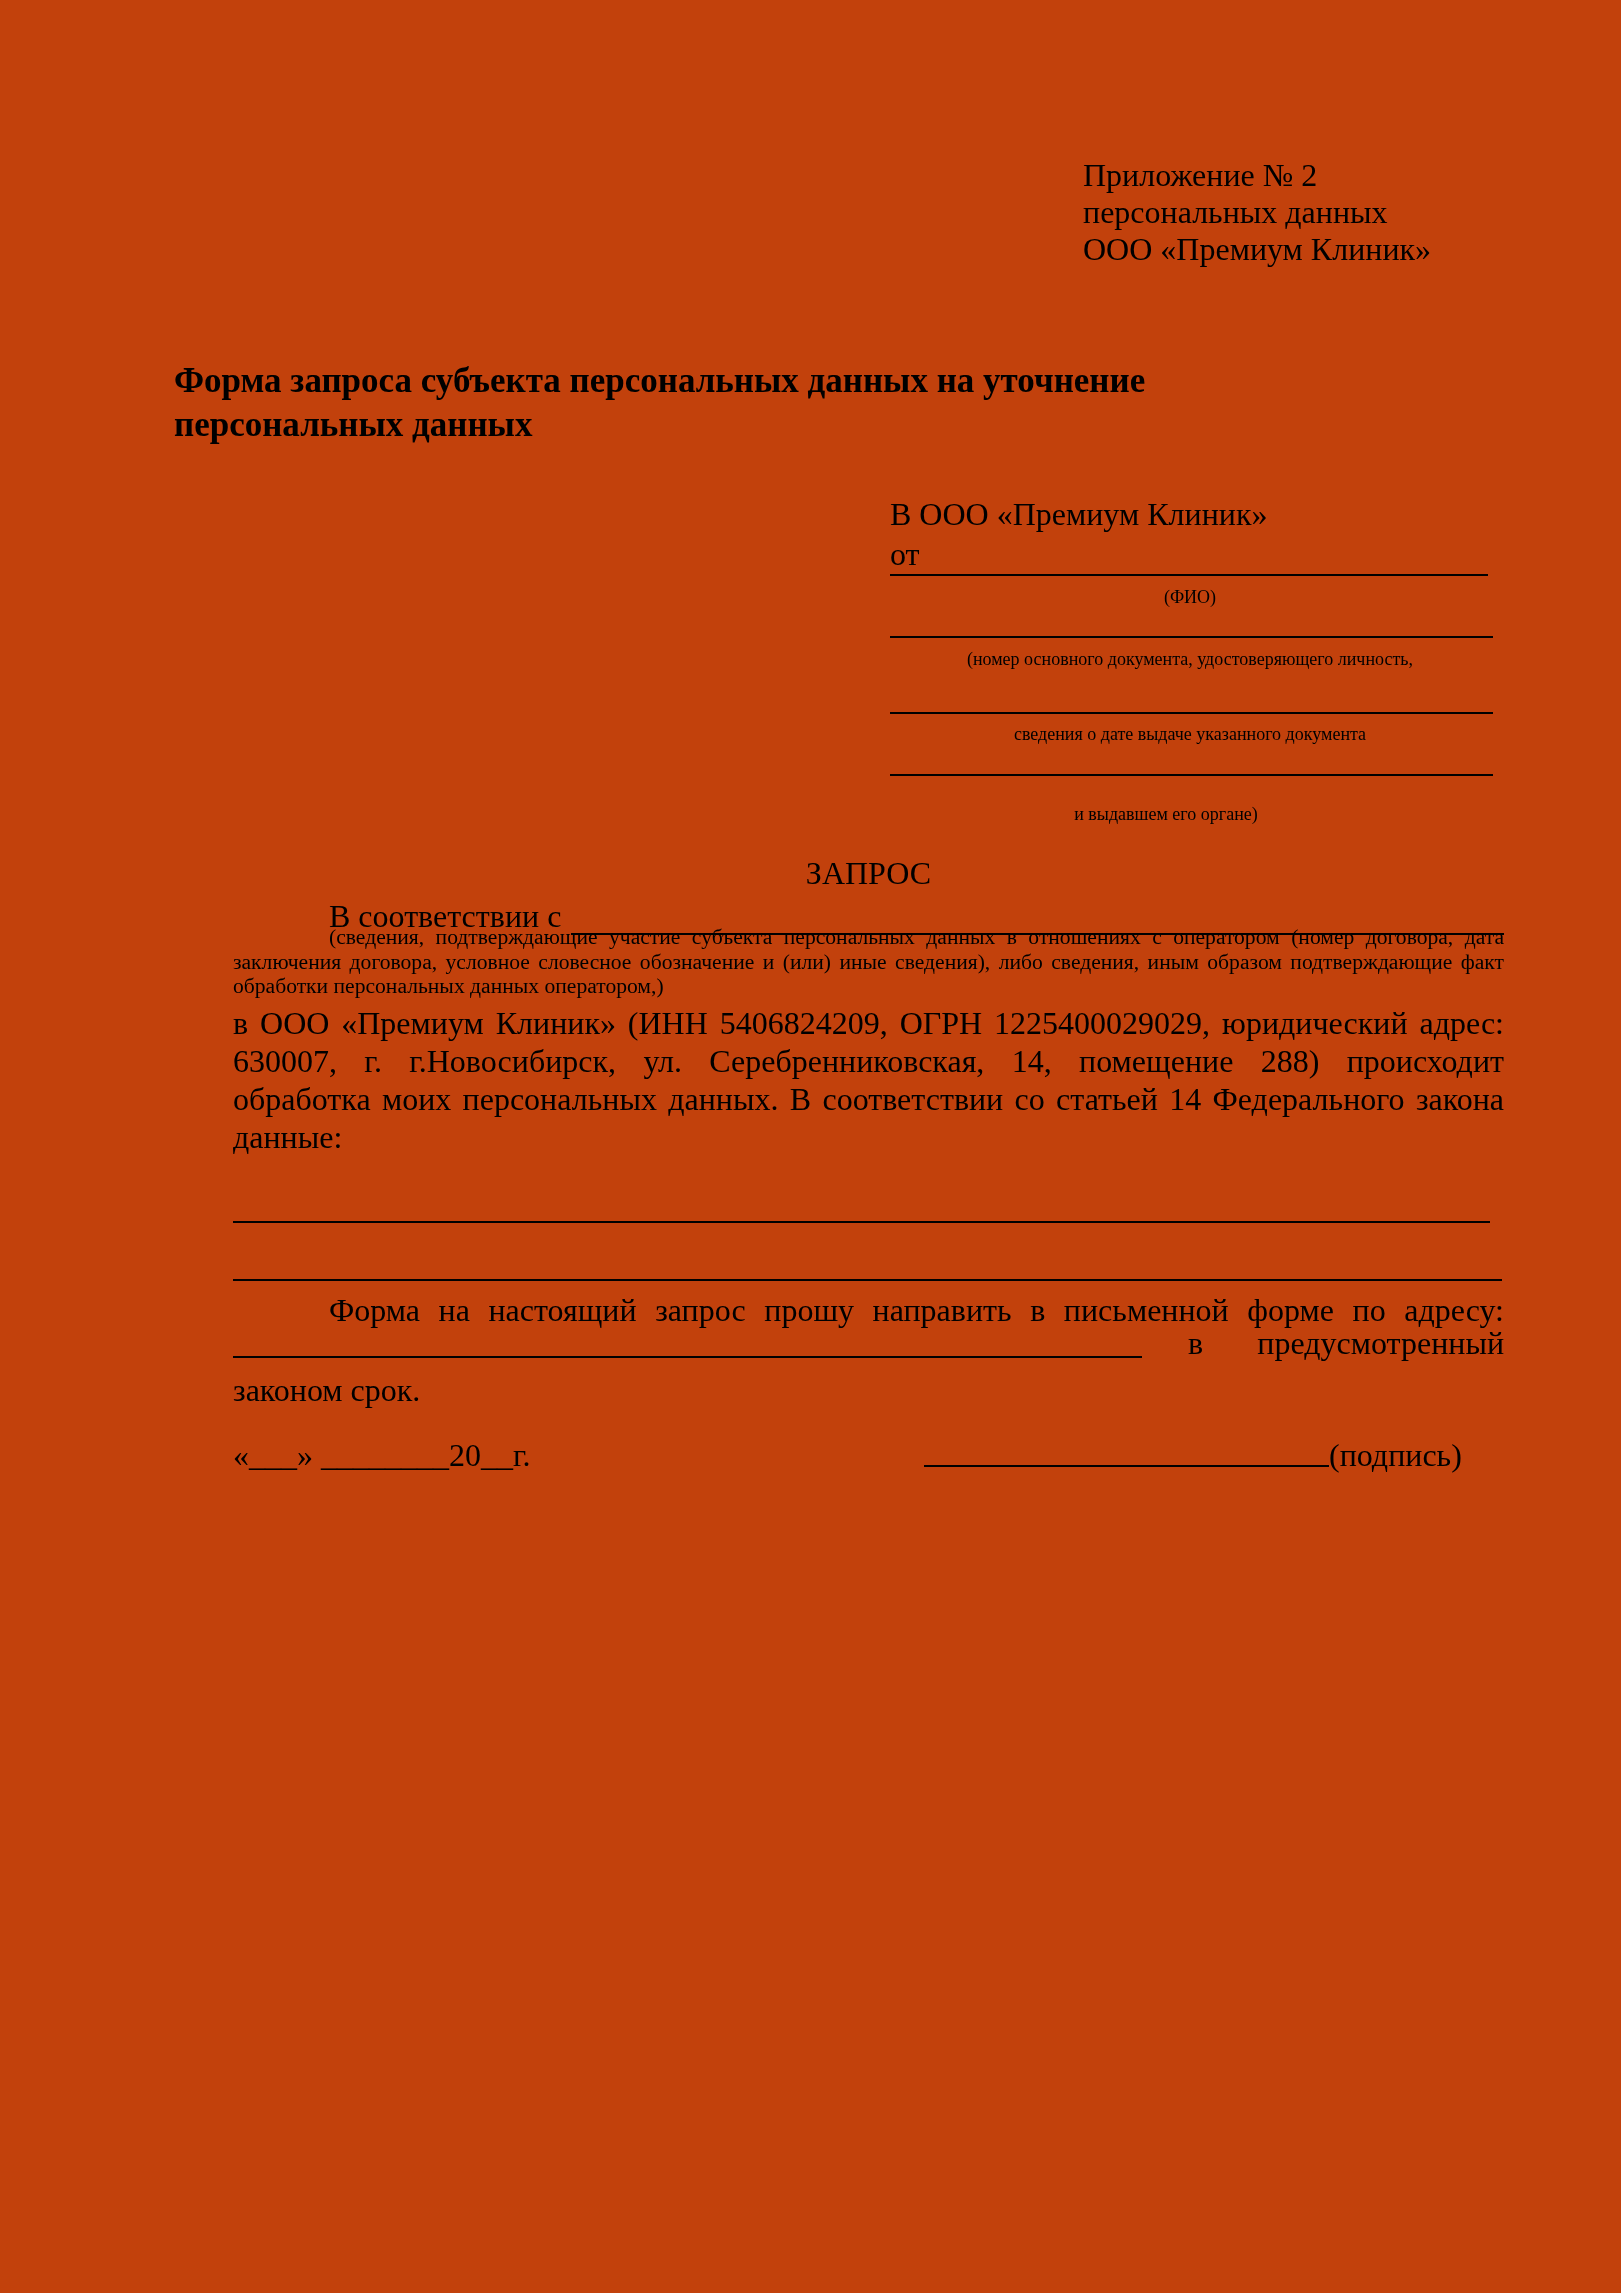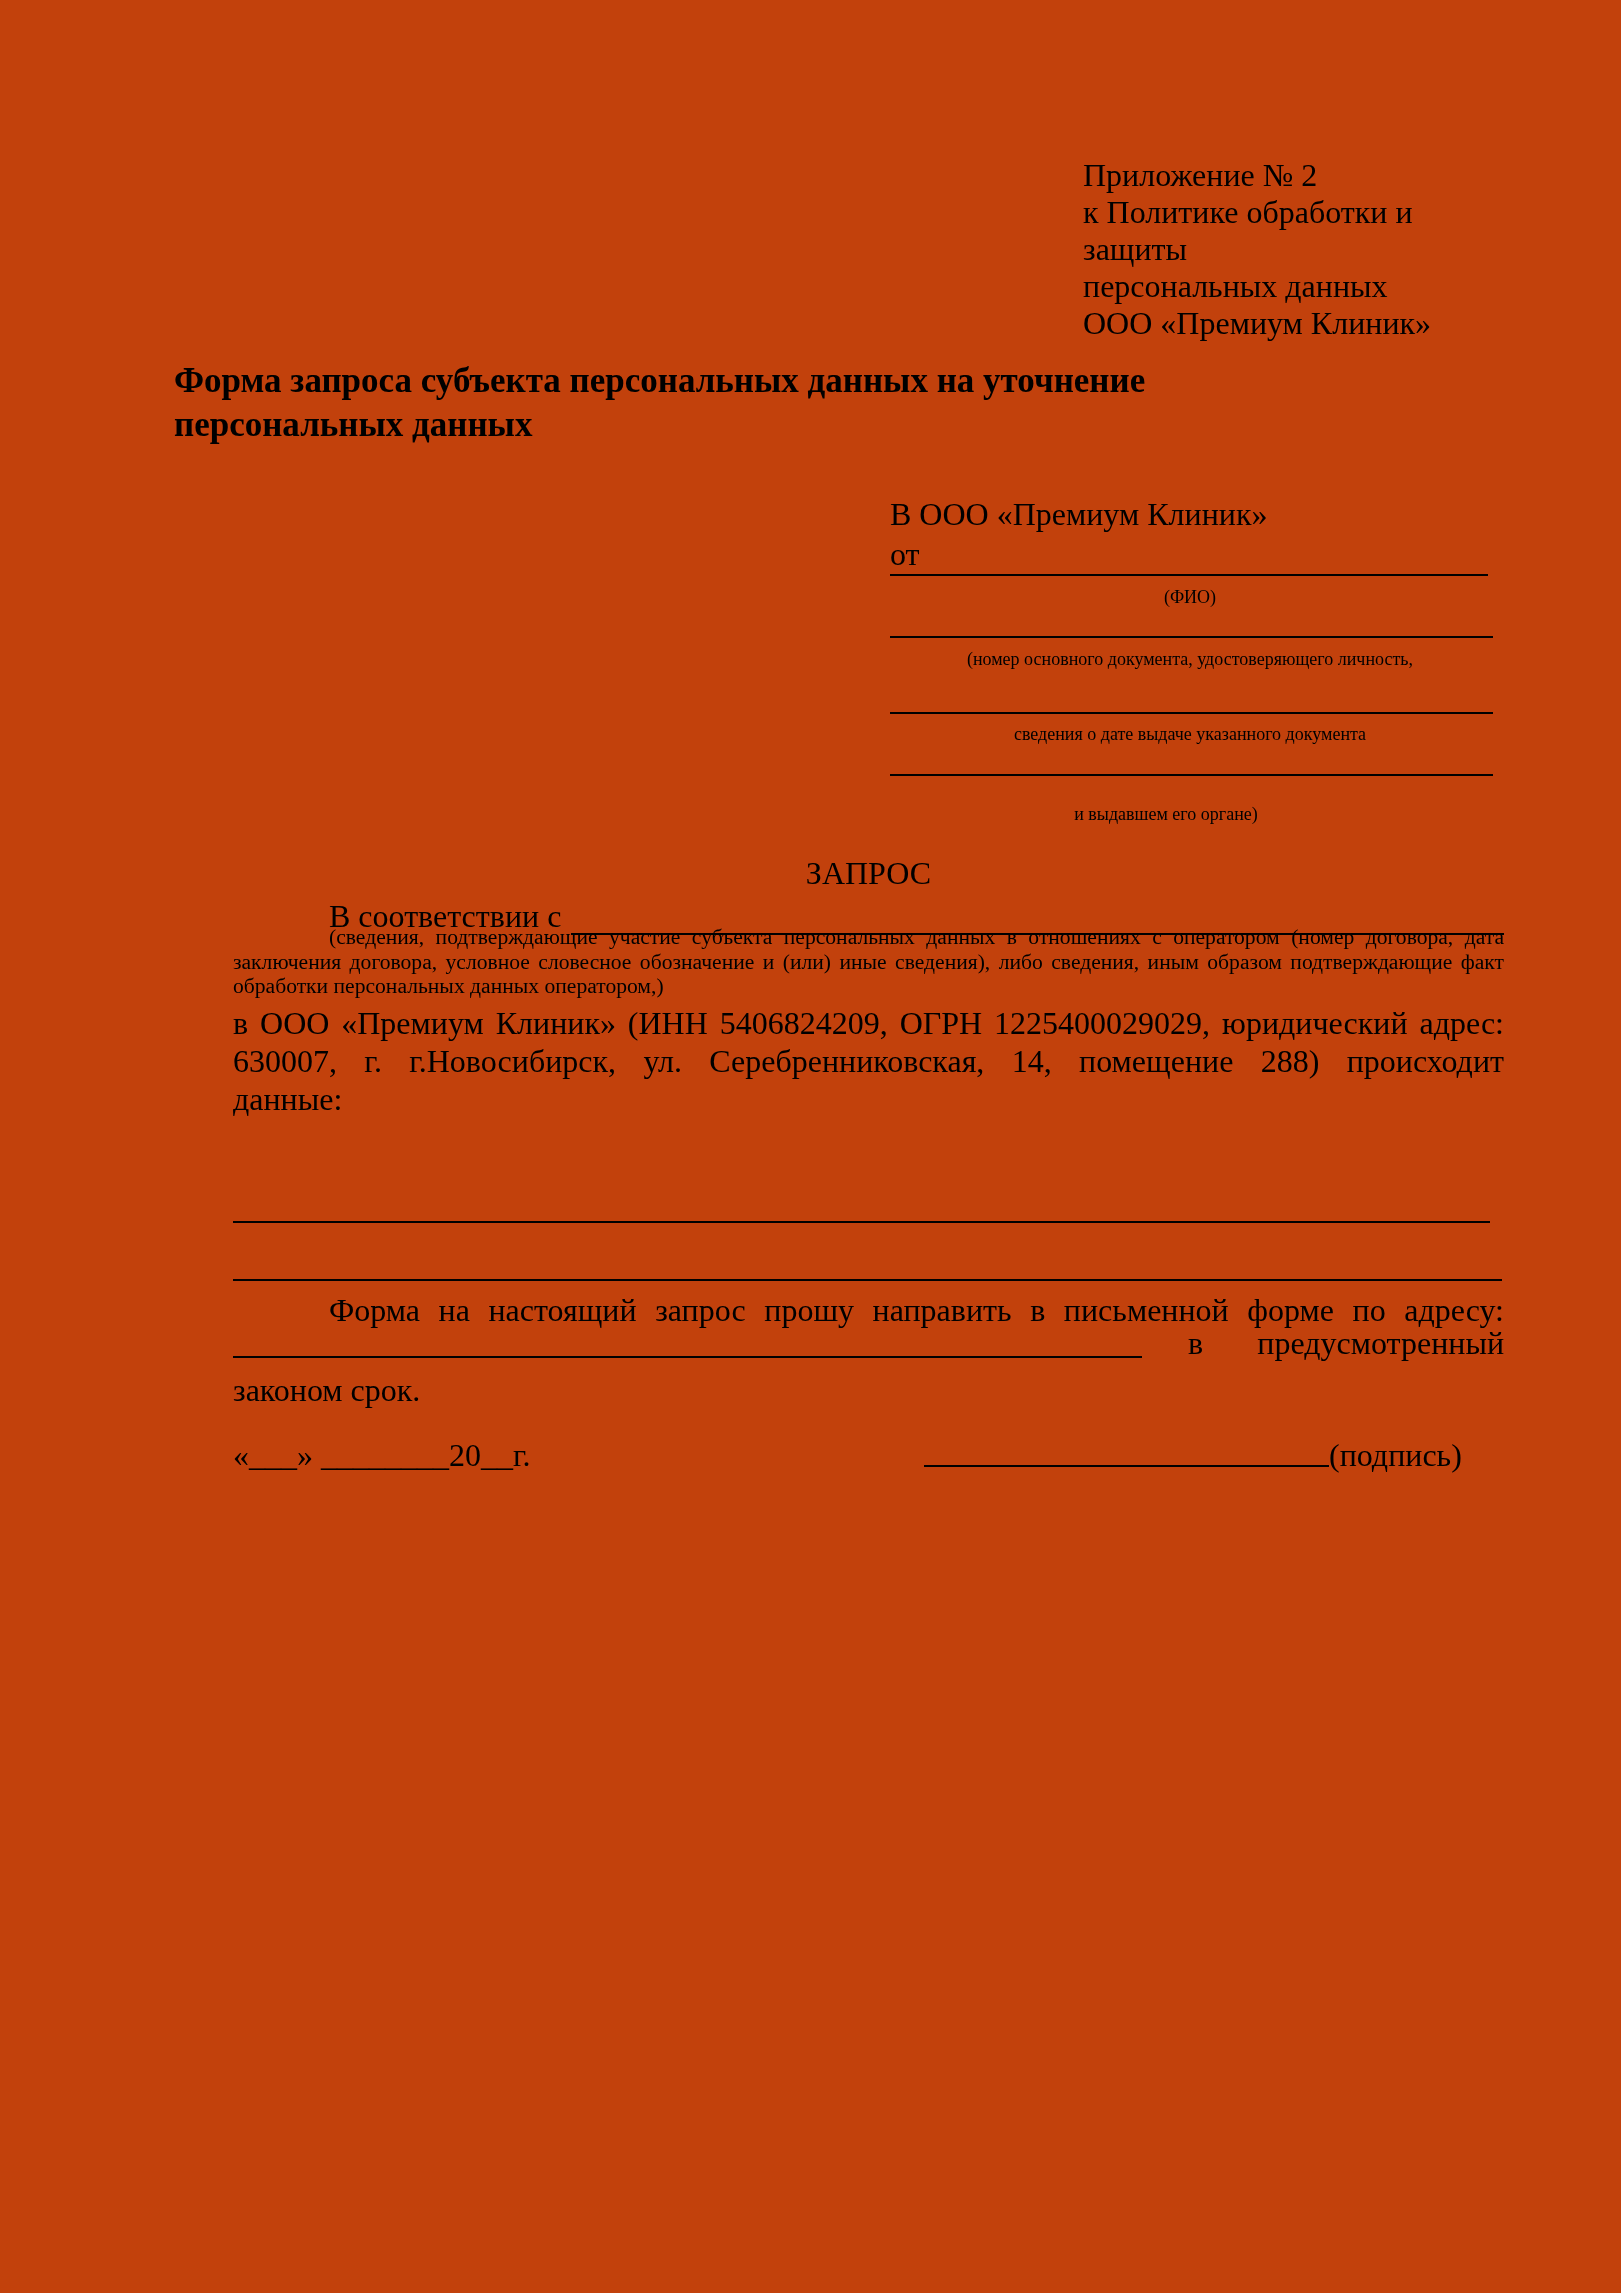--- a/index.html
+++ b/index.html
@@ -51,21 +51,20 @@
   .date-line { left: 233px; top: 1437px; font-size: 32px; line-height: 37px; }
   .sign-caption { left: 1329px; top: 1437px; font-size: 32px; line-height: 37px; }
 </style>
 </head>
 <body>
 
 <div class="page">
 
   <div class="abs header-note">
     <div>Приложение № 2</div>
-    <div>к Политике обработки и защиты</div>
     <div>персональных данных</div>
     <div>ООО «Премиум Клиник»</div>
   </div>
 
   <div class="abs doc-title">
     <div>Форма запроса субъекта персональных данных на уточнение</div>
     <div>персональных данных</div>
   </div>
 
   <div class="abs addr-to">В ООО «Премиум Клиник»</div>
@@ -92,20 +91,21 @@
 
   <div class="abs fineprint">
     <div class="jline first">(сведения, подтверждающие участие субъекта персональных данных в отношениях с оператором (номер договора, дата</div>
     <div class="jline">заключения договора, условное словесное обозначение и (или) иные сведения), либо сведения, иным образом подтверждающие факт</div>
     <div class="jline last">обработки персональных данных оператором,)</div>
   </div>
 
   <div class="abs bodypara">
     <div class="jline">в ООО «Премиум Клиник» (ИНН 5406824209, ОГРН 1225400029029, юридический адрес:</div>
     <div class="jline">630007, г. г.Новосибирск, ул. Серебренниковская, 14, помещение 288) происходит</div>
+    <div class="jline">обработка моих персональных данных. В соответствии со статьей 14 Федерального закона</div>
     <div class="jline last">данные:</div>
   </div>
 
   <div class="abs blank-line" style="left:233px; top:1221px; width:1257px;"></div>
   <div class="abs blank-line" style="left:233px; top:1279px; width:1269px;"></div>
 
   <div class="abs reply-line1">Форма на настоящий запрос прошу направить в письменной форме по адресу:</div>
   <div class="abs blank-line" style="left:233px; top:1356px; width:909px;"></div>
   <div class="abs reply-word" style="left:1188px; top:1325px;">в</div>
   <div class="abs reply-word" style="right:117px; top:1325px;">предусмотренный</div>

